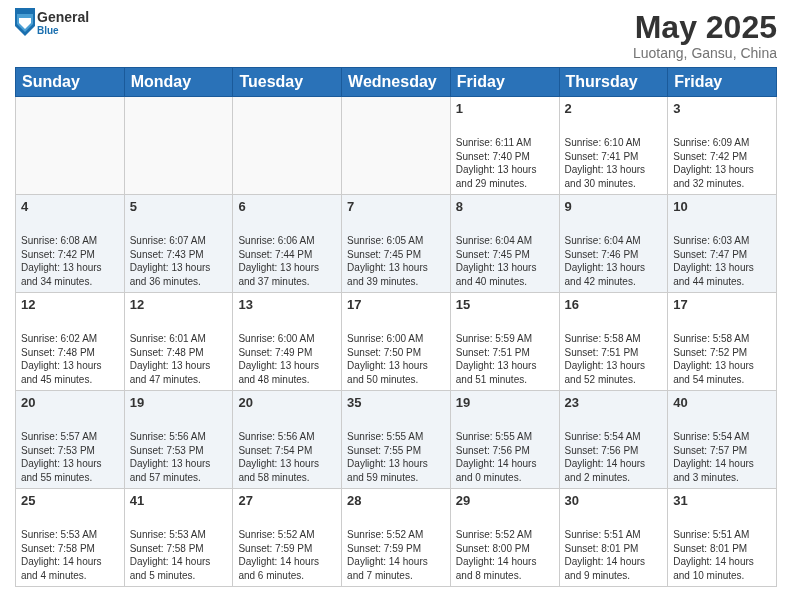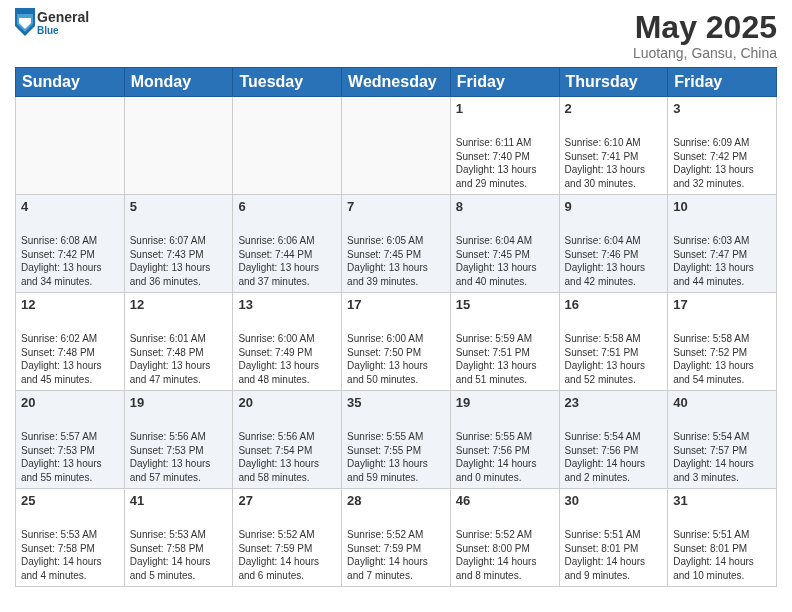--- a/index.html
+++ b/index.html
@@ -256,21 +256,21 @@
           </td>
           <td>
             <span class="day-num">27</span>
             <div class="day-info">Sunrise: 5:52 AM<br>Sunset: 7:59 PM<br>Daylight: 14 hours<br>and 6 minutes.</div>
           </td>
           <td>
             <span class="day-num">28</span>
             <div class="day-info">Sunrise: 5:52 AM<br>Sunset: 7:59 PM<br>Daylight: 14 hours<br>and 7 minutes.</div>
           </td>
           <td>
-            <span class="day-num">46</span>
+            <span class="day-num">29</span>
             <div class="day-info">Sunrise: 5:52 AM<br>Sunset: 8:00 PM<br>Daylight: 14 hours<br>and 8 minutes.</div>
           </td>
           <td>
             <span class="day-num">30</span>
             <div class="day-info">Sunrise: 5:51 AM<br>Sunset: 8:01 PM<br>Daylight: 14 hours<br>and 9 minutes.</div>
           </td>
           <td>
             <span class="day-num">31</span>
             <div class="day-info">Sunrise: 5:51 AM<br>Sunset: 8:01 PM<br>Daylight: 14 hours<br>and 10 minutes.</div>
           </td>

